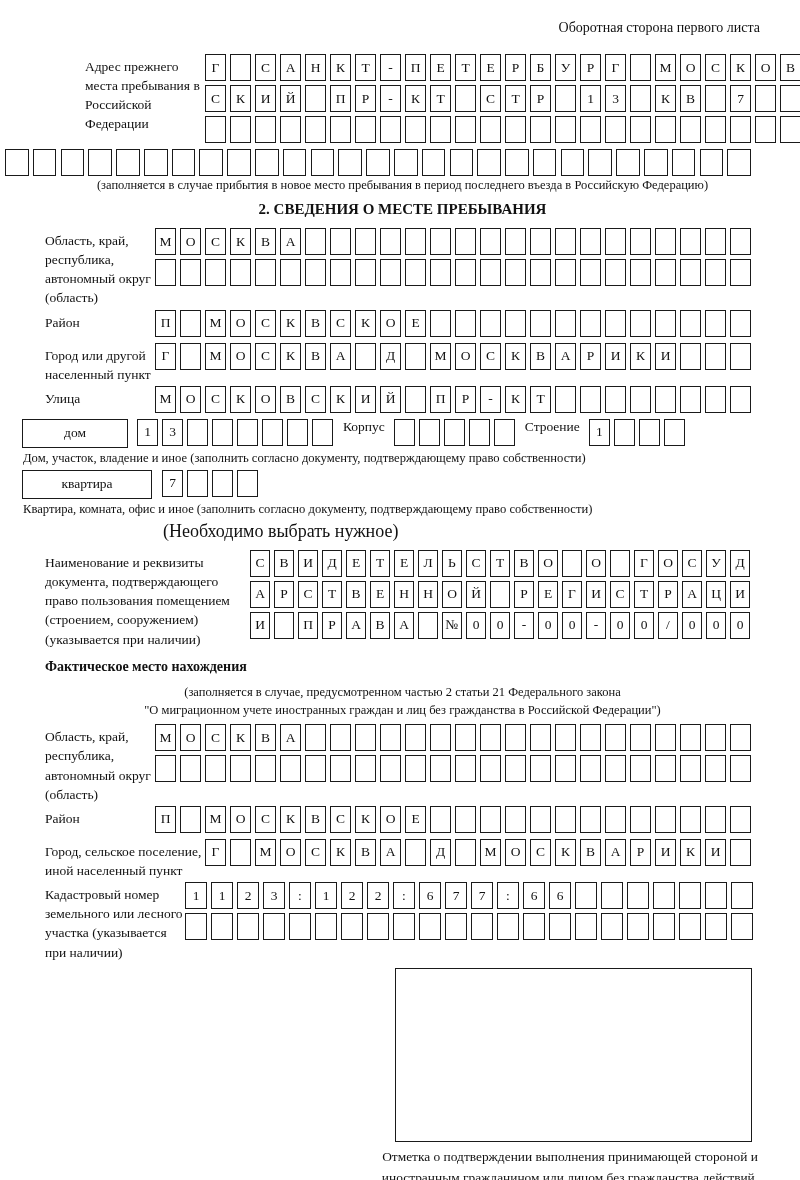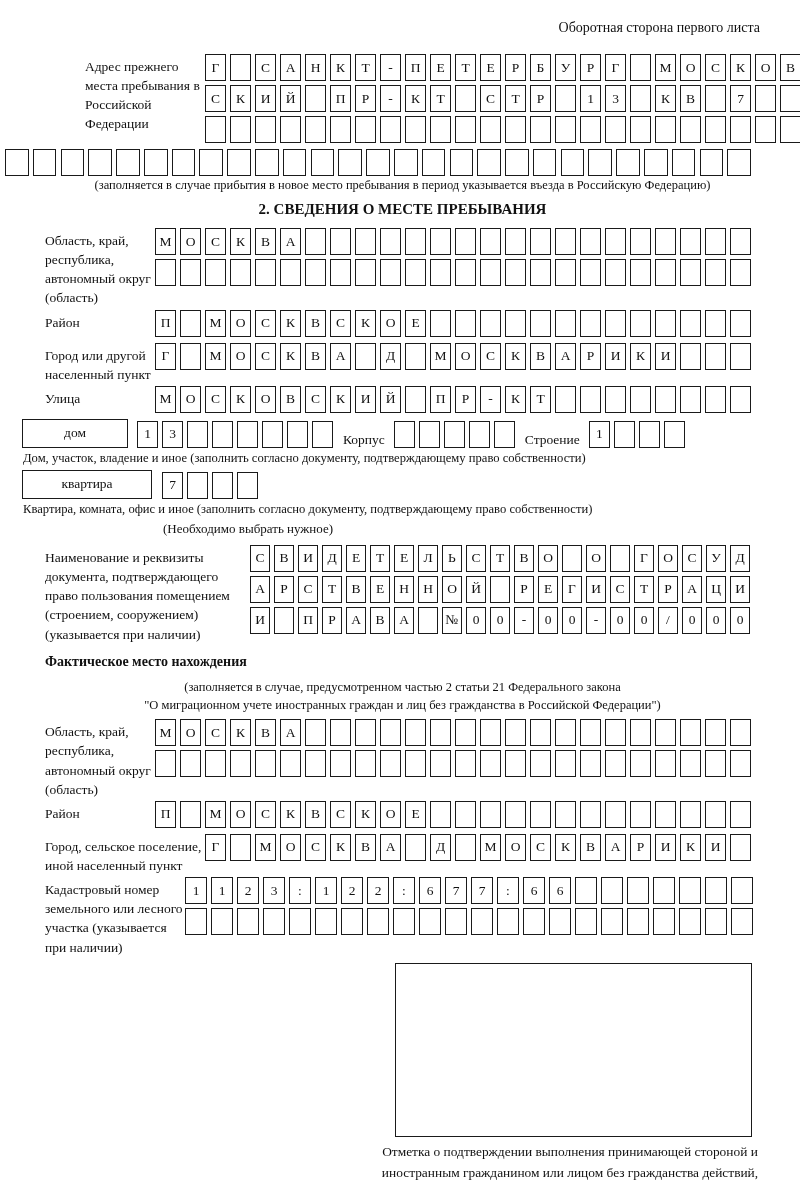--- a/index.html
+++ b/index.html
@@ -19,34 +19,34 @@
        margin-right:4px;font-size:13.5px;}
   .p24 .box{width:20px;}          
   .p27 .box{width:23.6px;margin-right:4.2px;} 
   .p26 .box{width:22px;}          
   .fullrow{margin-left:-40px;margin-bottom:2px;}
 
   .center-note{font-size:12.5px;text-align:center;margin:2px 0 6px 0;}
   .sec-title{font-size:15px;font-weight:bold;text-align:center;margin:8px 0 10px 0;}
   .sub-title{font-size:14px;font-weight:bold;text-align:left;margin:10px 0 8px 0;}
 
-  .inline-row{display:flex;align-items:flex-end;margin-left:-23px;margin-bottom:3px;}
+  .inline-row{display:flex;align-items:flex-start;margin-left:-23px;margin-bottom:3px;}
   .bigcell{flex:none;border:1.6px solid #1a1a1a;height:29px;box-sizing:border-box;
            display:flex;align-items:center;justify-content:center;font-size:13.5px;}
   .dom-cell{width:106px;margin-right:9px;}
   .kv-cell{width:130px;margin-right:10px;}
   .inline-row .boxrow{margin-bottom:0;}
   .mid-lbl{font-size:13.5px;margin:0 9px 0 6px;}
 
   .small-note{font-size:12.6px;margin:0 0 4px -22px;}
 
   .mesto-row{display:flex;align-items:center;font-size:13.5px;margin:6px 0 2px 10px;}
   .chk{flex:none;width:23px;height:25px;box-sizing:border-box;border:1.6px solid #1a1a1a;
        display:inline-flex;align-items:center;justify-content:center;font-size:14px;margin:0 10px;}
-  .hint{font-size:13px;margin:2px 0 8px 0;padding-left:118px;}
+  .hint{font-size:18px;margin:2px 0 8px 0;padding-left:118px;}
 
   .fact-note{font-size:12.5px;text-align:center;line-height:1.5;margin-bottom:4px;}
 
   .stamp-box{margin-left:350px;margin-top:6px;width:357px;height:174px;
              border:1.9px solid #1a1a1a;box-sizing:border-box;}
   .stamp-caption{margin-left:330px;width:390px;text-align:center;font-size:13.4px;
                  line-height:1.55;margin-top:5px;}
 </style>
 </head>
 <body>
@@ -160,21 +160,21 @@
       <span class="box"></span>
       <span class="box"></span>
       <span class="box"></span>
       <span class="box"></span>
       <span class="box"></span>
       <span class="box"></span>
       <span class="box"></span>
       <span class="box"></span>
       <span class="box"></span>
     </div>
-  <div class="center-note">(заполняется в случае прибытия в новое место пребывания в период указывается въезда в Российскую Федерацию)</div>
+  <div class="center-note">(заполняется в случае прибытия в новое место пребывания в период последнего въезда в Российскую Федерацию)</div>
 
   <div class="sec-title">2. СВЕДЕНИЯ О МЕСТЕ ПРЕБЫВАНИЯ</div>
 
   <div class="field">
     <div class="lbl w110">Область, край, республика, автономный округ (область)</div>
     <div class="rows">
       <div class="boxrow">
           <span class="box">М</span>
           <span class="box">О</span>
           <span class="box">С</span>

